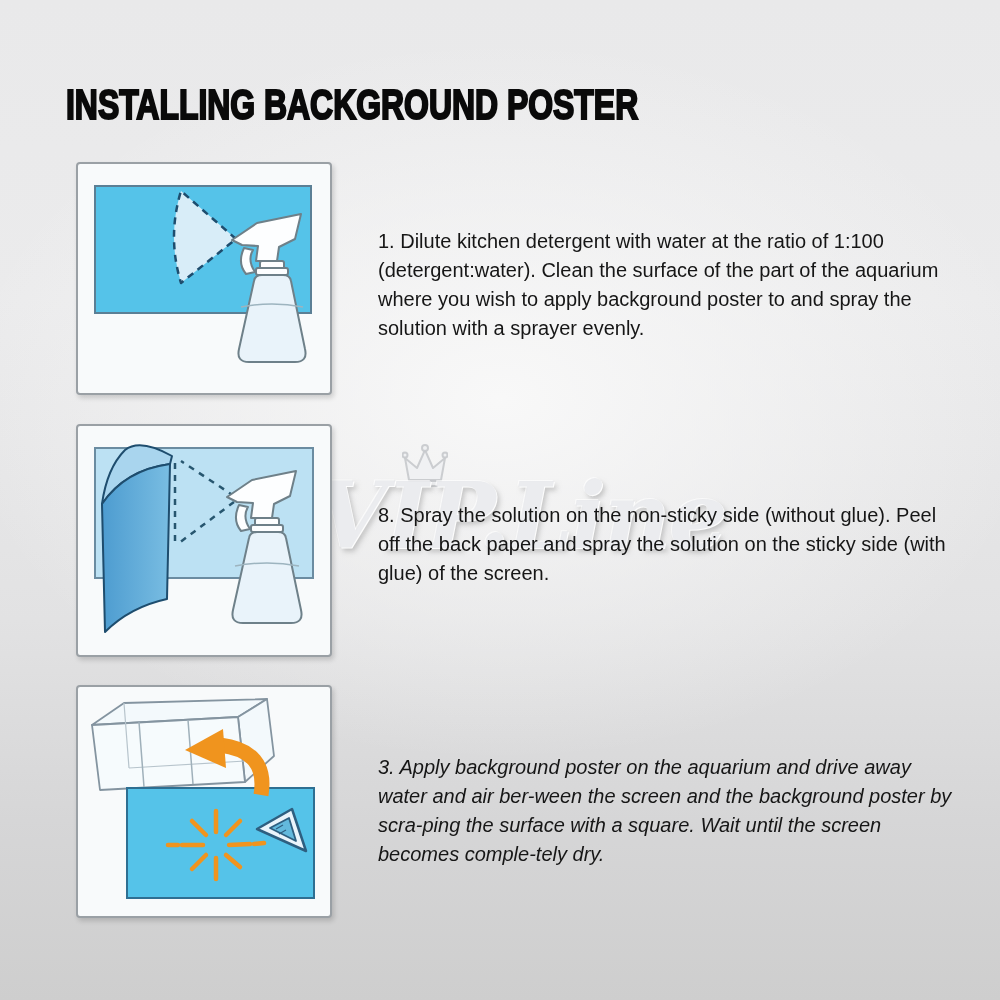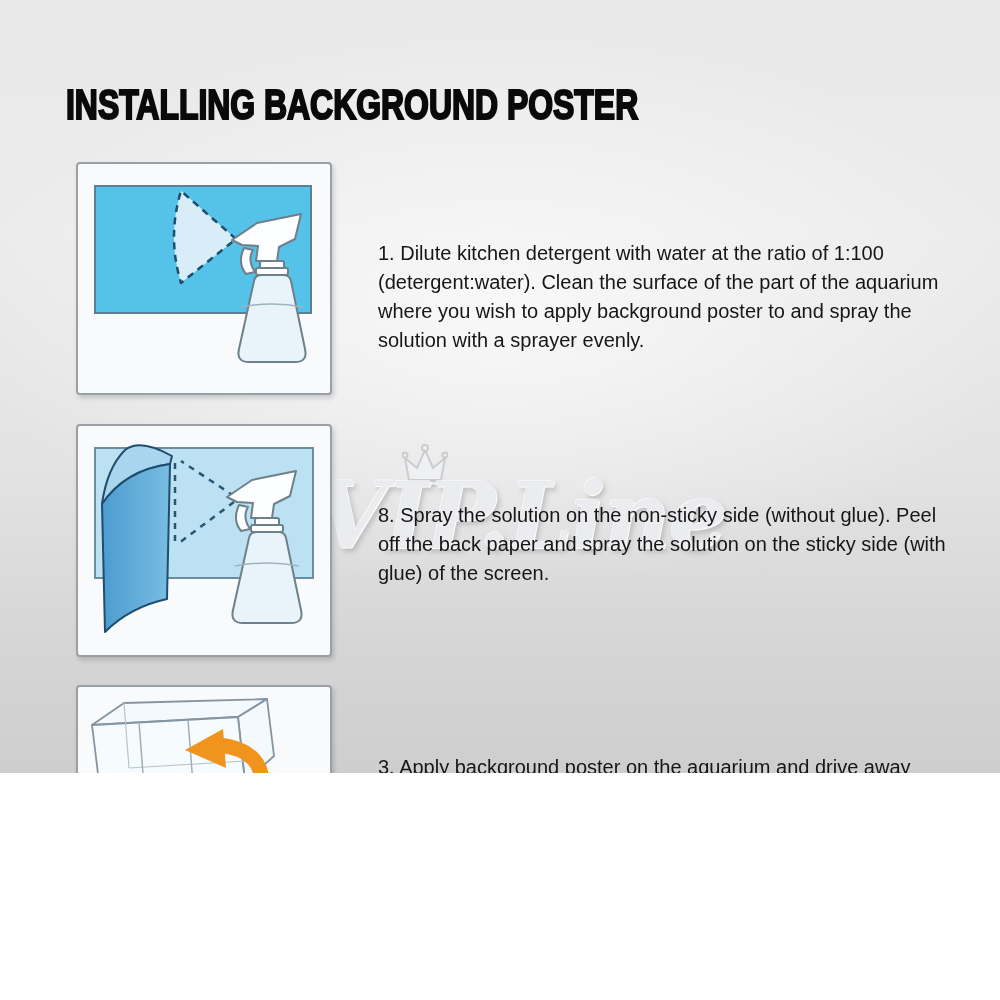--- a/index.html
+++ b/index.html
@@ -1,18 +1,18 @@
 <!DOCTYPE html>
 <html><head>
 <meta charset="utf-8">
 <style>
   html,body{margin:0;padding:0;}
   body{width:1000px;height:1000px;font-family:"Liberation Sans","DejaVu Sans",sans-serif;}
   .canvas{
-    position:relative;width:1000px;height:773px;overflow:hidden;
+    position:relative;width:1000px;height:1000px;overflow:hidden;
     background:
       radial-gradient(ellipse 75% 50% at 50% 40%, rgba(249,249,249,.95) 0%, rgba(249,249,249,0) 72%),
       linear-gradient(180deg,#e9e9ea 0%,#ebebec 30%,#e2e2e3 62%,#d6d6d7 82%,#cecece 100%);
   }
   .title{
     position:absolute;left:66px;top:81px;margin:0;
     font-size:42px;font-weight:900;color:#0a0a0a;white-space:nowrap;
     -webkit-text-stroke:2.2px #0a0a0a;letter-spacing:0;
     transform:scaleX(.76);transform-origin:0 0;
     font-family:"Liberation Sans","DejaVu Sans",sans-serif;
@@ -34,23 +34,23 @@
   }
   .illus svg{position:absolute;left:0;top:0;}
   #illus1{left:76px;top:162px;}
   #illus2{left:76px;top:424px;}
   #illus3{left:76px;top:685px;}
   .step-text{
     position:absolute;left:378px;width:582px;margin:0;
     font-size:20px;line-height:29px;color:#161616;z-index:2;
     font-family:"Liberation Sans","DejaVu Sans",sans-serif;
   }
-  #text1{top:239px;}
+  #text1{top:227px;}
   #text2{top:501px;}
-  #text3{top:753px;}
+  #text3{top:753px;font-style:italic;}
 </style>
 </head>
 <body>
 
 <div class="canvas">
 
   <h1 class="title">INSTALLING BACKGROUND POSTER</h1>
 
   <div class="watermark">
     <svg class="wm-crown" width="46" height="46" viewBox="0 0 46 46">

